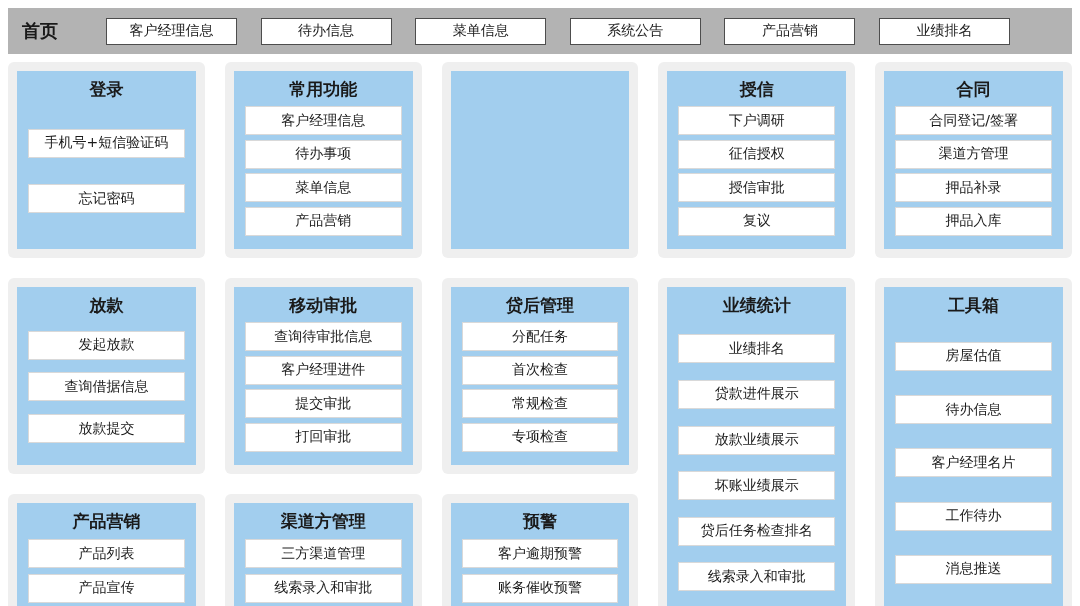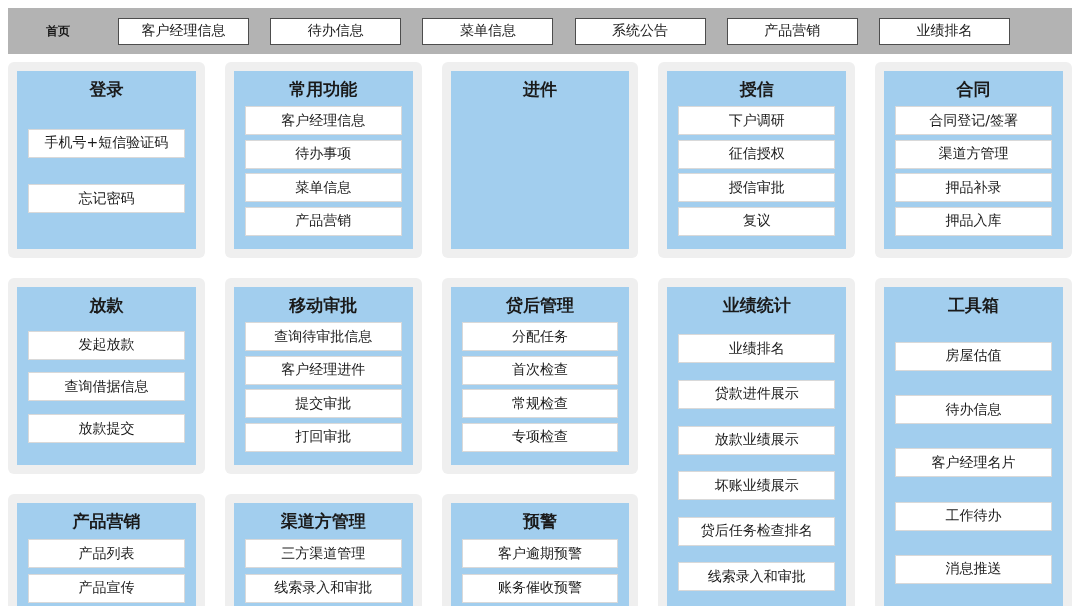--- a/index.html
+++ b/index.html
@@ -14,22 +14,22 @@
   
   .top-bar {
     margin: 8px 8px 0 8px;
     height: 46px;
     background: #b3b3b3;
     display: flex;
     align-items: center;
   }
   .home-label {
     font-weight: bold;
-    font-size: 12px;
-    margin-left: 38px;
+    font-size: 18px;
+    margin-left: 14px;
     white-space: nowrap;
   }
   .top-buttons {
     flex: 1;
     display: flex;
     justify-content: space-between;
     margin: 0 62px 0 48px;
   }
   .top-btn {
     width: 131px;
@@ -126,21 +126,20 @@
           <div class="item-btn">客户经理信息</div>
           <div class="item-btn">待办事项</div>
           <div class="item-btn">菜单信息</div>
           <div class="item-btn">产品营销</div>
         </div>
     </div>
   </section>
 
   <section class="panel">
     <div class="panel-inner">
-      <h2 class="panel-title">进件</h2>
     </div>
   </section>
 
   <section class="panel">
     <div class="panel-inner">
       <h2 class="panel-title">授信</h2>
       <div class="panel-items">
           <div class="item-btn">下户调研</div>
           <div class="item-btn">征信授权</div>
           <div class="item-btn">授信审批</div>

